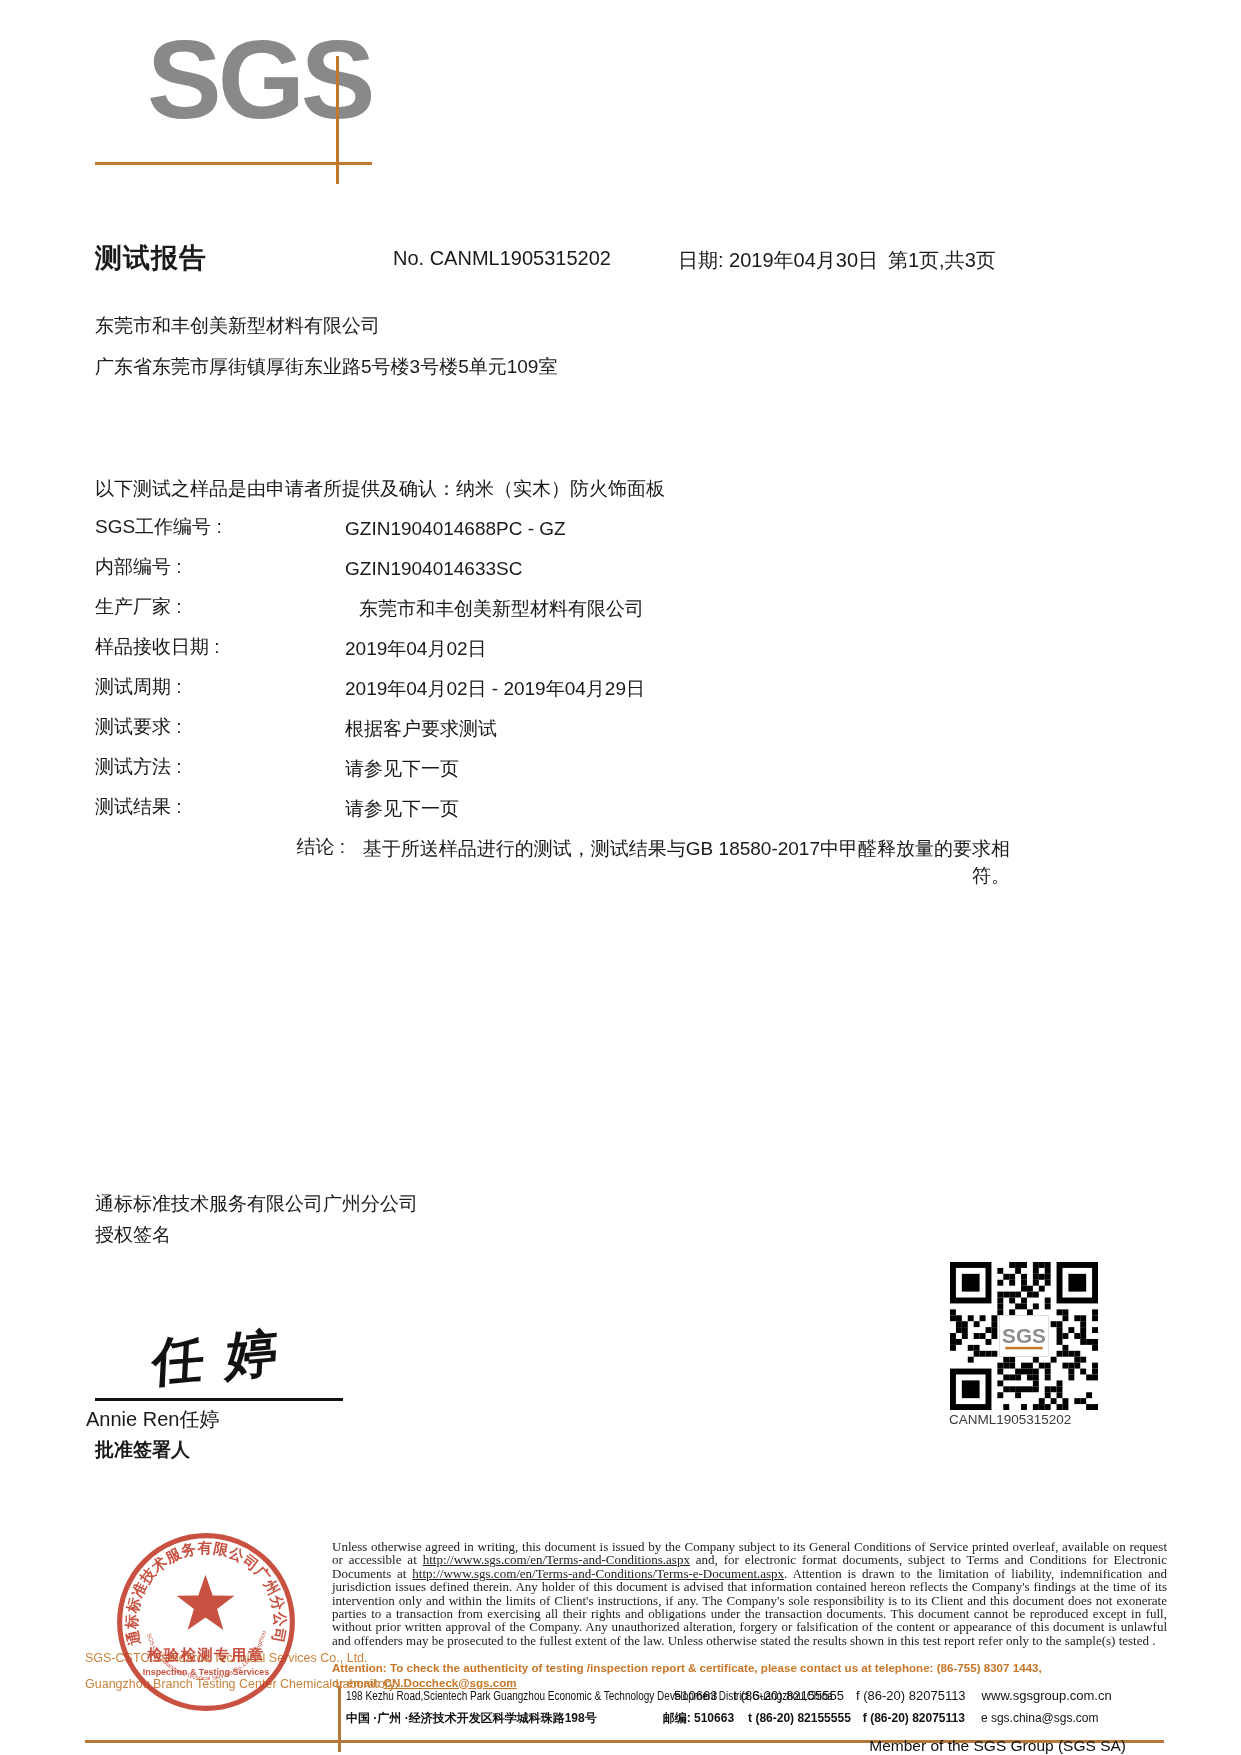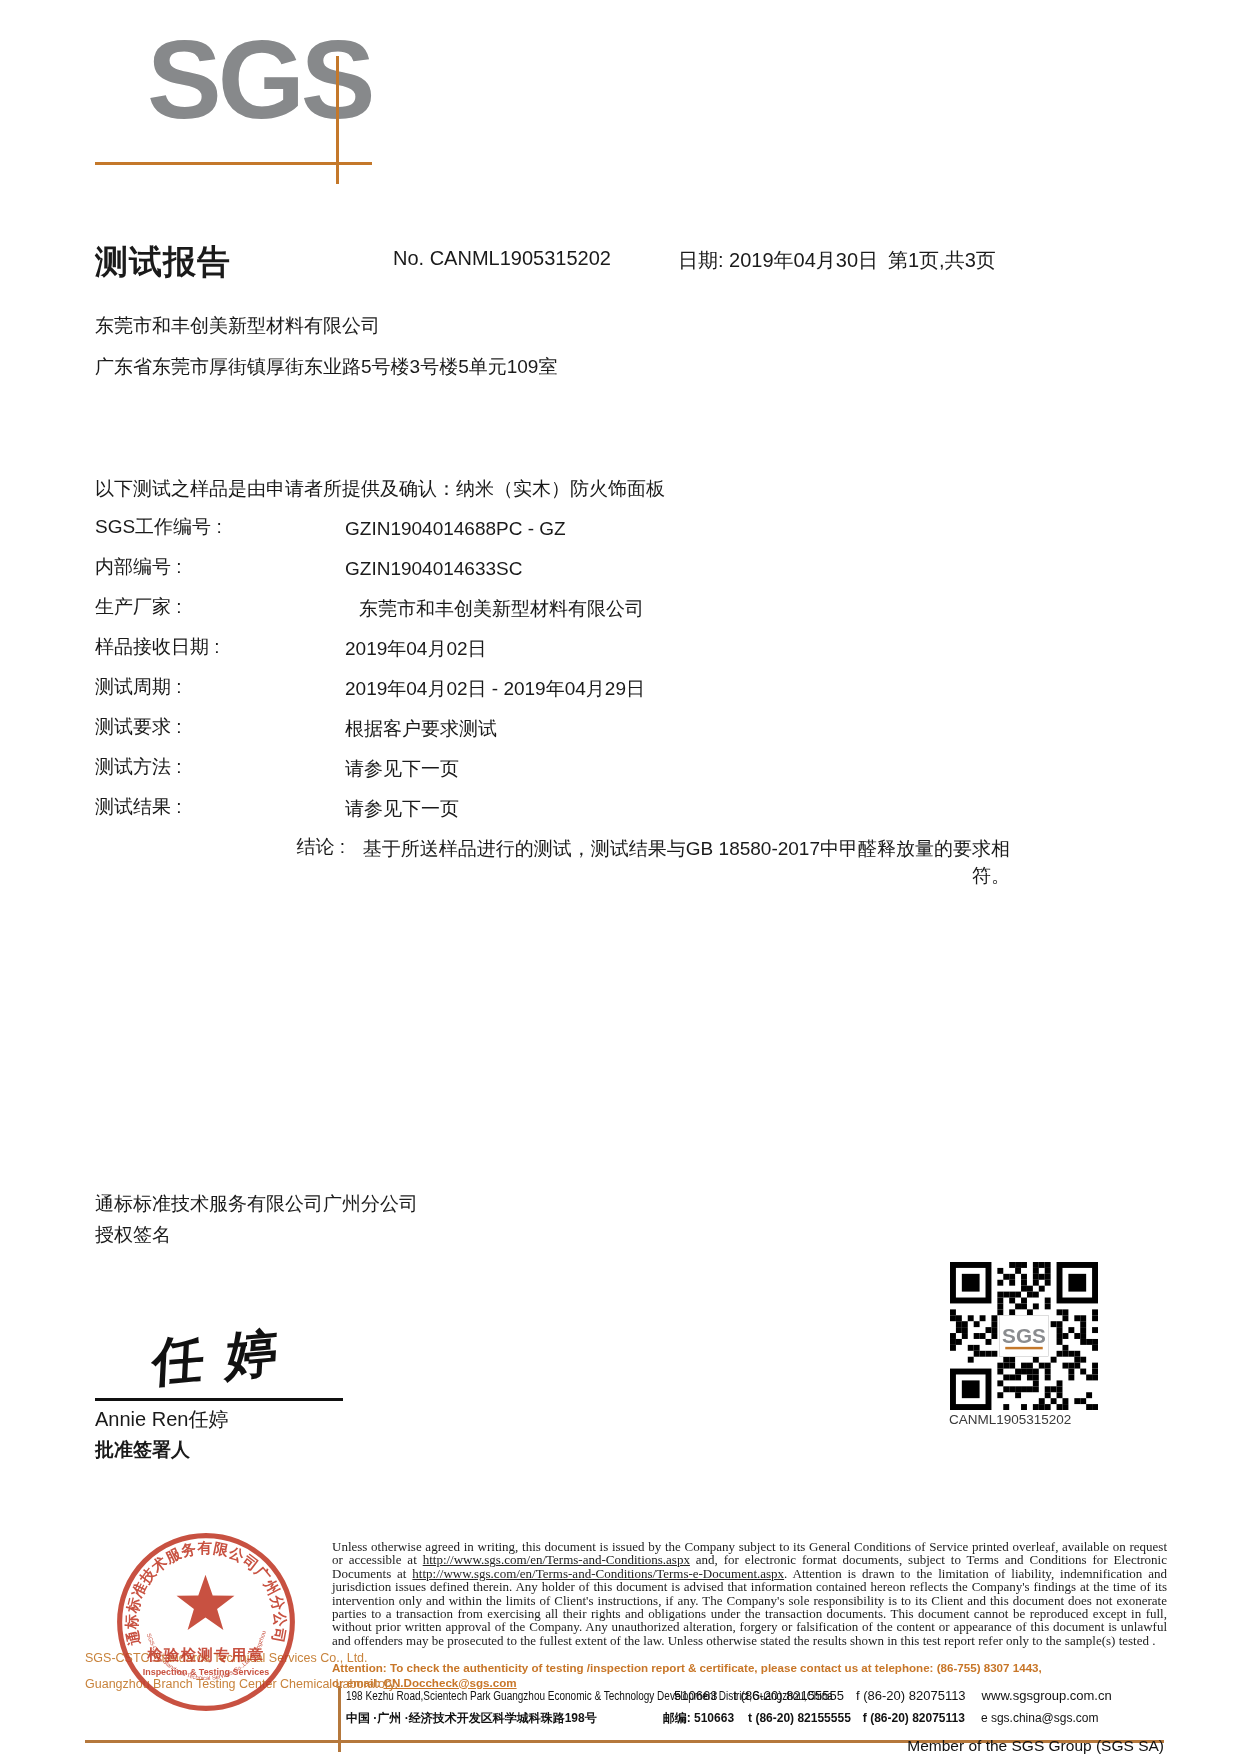--- a/index.html
+++ b/index.html
@@ -9,21 +9,21 @@
     overflow:hidden;margin:0 auto;
   }
   .abs{position:absolute;}
 
   
   .logo-text{font-size:112px;font-weight:bold;color:#87898b;letter-spacing:-4px;line-height:1;}
   .logo-hline{background:#c4782a;height:3px;}
   .logo-vline{background:#c4782a;width:3px;}
 
   
-  .doc-title{font-size:33px;font-weight:bold;letter-spacing:1px;}
+  .doc-title{font-size:27px;font-weight:bold;letter-spacing:1px;}
   .hdr-txt{font-size:20px;}
 
   .body-txt{font-size:19px;line-height:24px;}
 
   
   .fields{width:1060px;}
   .frow{display:flex;margin-bottom:13px;}
   .flabel{width:250px;flex:none;font-size:19px;line-height:24px;}
   .fvalue{flex:1;max-width:665px;font-size:19px;line-height:27px;}
 
@@ -106,21 +106,21 @@
     </div>
   </div>
 
   <div class="abs body-txt" style="left:95px;top:1188px;line-height:31px;">
     <div>通标标准技术服务有限公司广州分公司</div>
     <div>授权签名</div>
   </div>
 
   <div class="abs sig" style="left:152px;top:1322px;">任婷</div>
   <div class="abs sig-line" style="left:95px;top:1398px;width:248px;"></div>
-  <div class="abs" style="left:95px;top:1406px;font-size:20px;">Annie Ren任婷</div>
+  <div class="abs" style="left:86px;top:1406px;font-size:20px;">Annie Ren任婷</div>
   <div class="abs" style="left:95px;top:1437px;font-size:19px;font-weight:bold;">批准签署人</div>
 
   <svg class="abs" style="left:950px;top:1262px;" width="148" height="148" viewBox="0 0 150 150">
     <rect x="0" y="0" width="150" height="150" fill="#fff"></rect>
     <g id="qr-rand" fill="#000">
         <rect x="60" y="0" width="6" height="6"></rect>
         <rect x="66" y="0" width="6" height="6"></rect>
         <rect x="72" y="0" width="6" height="6"></rect>
         <rect x="84" y="0" width="6" height="6"></rect>
         <rect x="90" y="0" width="6" height="6"></rect>
@@ -346,15 +346,15 @@
     <span>中国 ·广州 ·经济技术开发区科学城科珠路198号</span>
     <span style="margin-left:66px;">邮编: 510663</span>
     <span style="margin-left:14px;">t  (86-20) 82155555</span>
     <span style="margin-left:12px;">f  (86-20) 82075113</span>
     <span style="margin-left:16px;font-weight:normal;">e  sgs.china@sgs.com</span>
   </div>
 
   <div class="abs rule-orange" style="left:338px;top:1686px;width:2.5px;height:66px;"></div>
   <div class="abs rule-orange" style="left:85px;top:1740px;width:1079px;height:2.5px;"></div>
 
-  <div class="abs member" style="left:700px;top:1737px;width:464px;">Member of the SGS Group (SGS SA)</div>
+  <div class="abs member" style="left:662px;top:1737px;width:464px;">Member of the SGS Group (SGS SA)</div>
 
 </div>
 
 </body></html>

